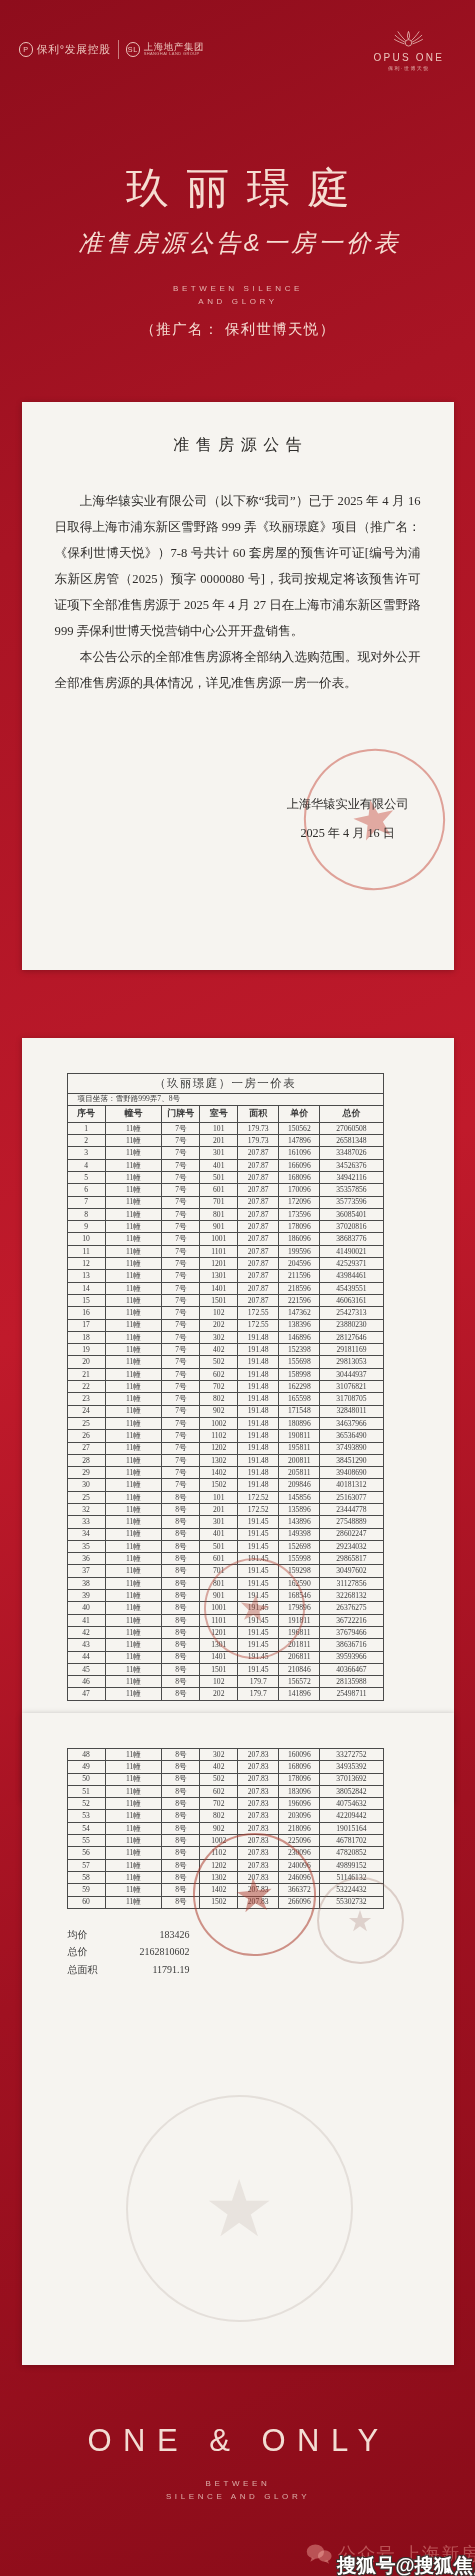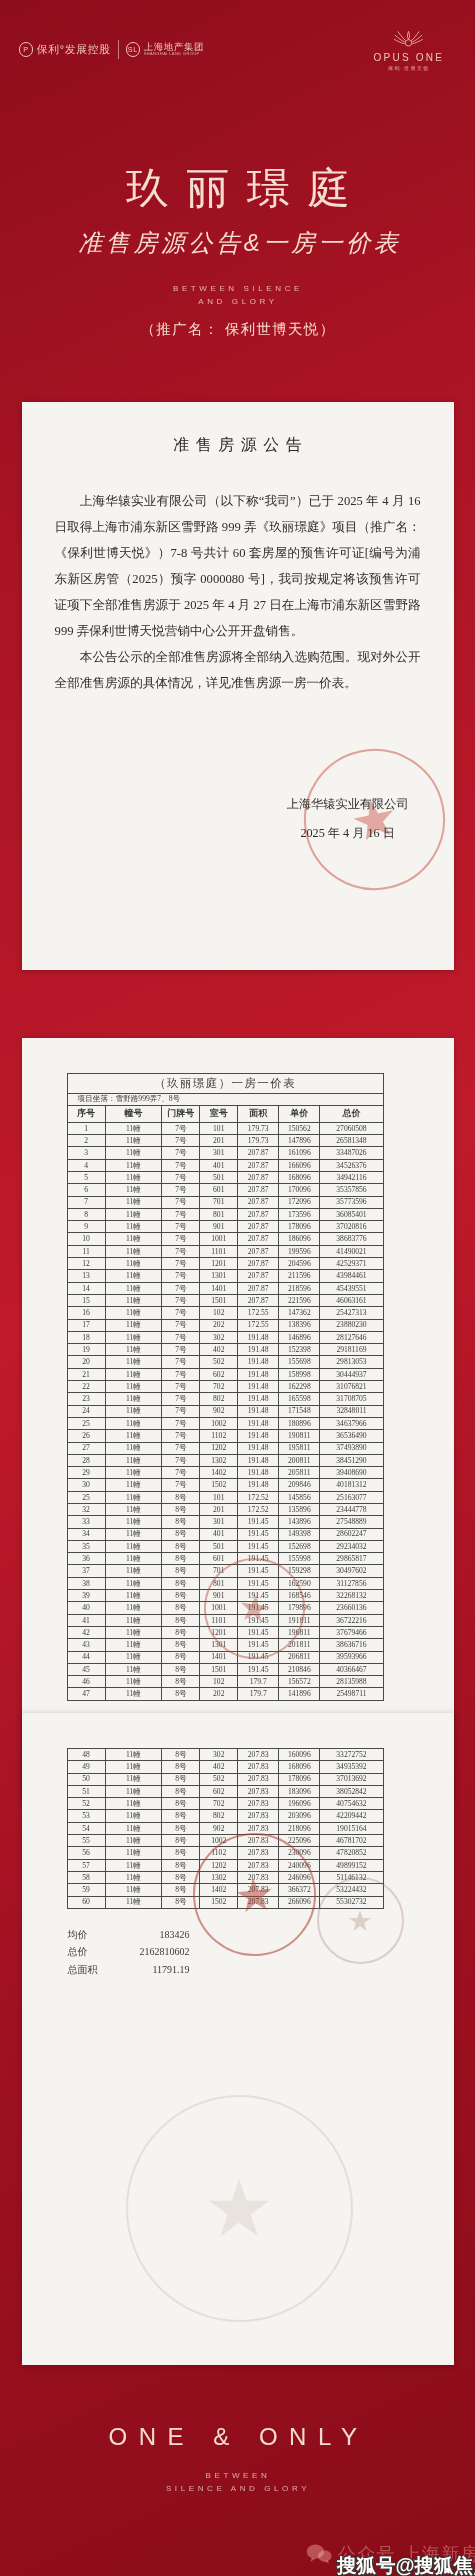--- a/index.html
+++ b/index.html
@@ -59,21 +59,21 @@
   .ptable tbody td{height:11.3px;font-size:7.6px;line-height:1;}
   .ptable2{top:35px;}
   
   .totals{position:absolute;left:46px;top:213px;width:122px;font-family:"Liberation Serif",serif;
     font-size:10px;color:#3a3a3a;line-height:17.3px;}
   .totals .trow{display:flex;}
   .totals .tl{width:45px;text-align:left;}
   .totals .tv{flex:1;text-align:right;}
   
   .foot{position:absolute;top:2423px;left:0;right:0;text-align:center;color:#f3ddd3;}
-  .foot-slogan{font-size:24px;letter-spacing:11.5px;padding-left:1px;font-weight:400;}
+  .foot-slogan{font-size:31px;letter-spacing:11.5px;padding-left:1px;font-weight:400;}
   .foot-en{margin-top:19px;font-size:8px;letter-spacing:3.6px;color:rgba(243,221,211,.75);line-height:1.6;}
   
   .wm-faint{position:absolute;left:306px;top:2542px;display:flex;align-items:center;gap:5.8px;
     color:rgba(255,188,176,.40);font-size:18px;letter-spacing:1.4px;white-space:nowrap;}
   .wm-bold{position:absolute;left:337px;top:2552px;color:#fff;font-size:19.5px;font-weight:bold;white-space:nowrap;
     text-shadow:1.1px 1.1px 0 #3b3330,-1.1px -1.1px 0 #3b3330,1.1px -1.1px 0 #3b3330,-1.1px 1.1px 0 #3b3330;}
 </style>
 </head>
 <body>
 
@@ -517,21 +517,21 @@
             <td>168546</td>
             <td>32268132</td>
           </tr>
           <tr>
             <td>40</td>
             <td>11幢</td>
             <td>8号</td>
             <td>1001</td>
             <td>191.45</td>
             <td>179896</td>
-            <td>23660136</td>
+            <td>26376275</td>
           </tr>
           <tr>
             <td>41</td>
             <td>11幢</td>
             <td>8号</td>
             <td>1101</td>
             <td>191.45</td>
             <td>191811</td>
             <td>36722216</td>
           </tr>

